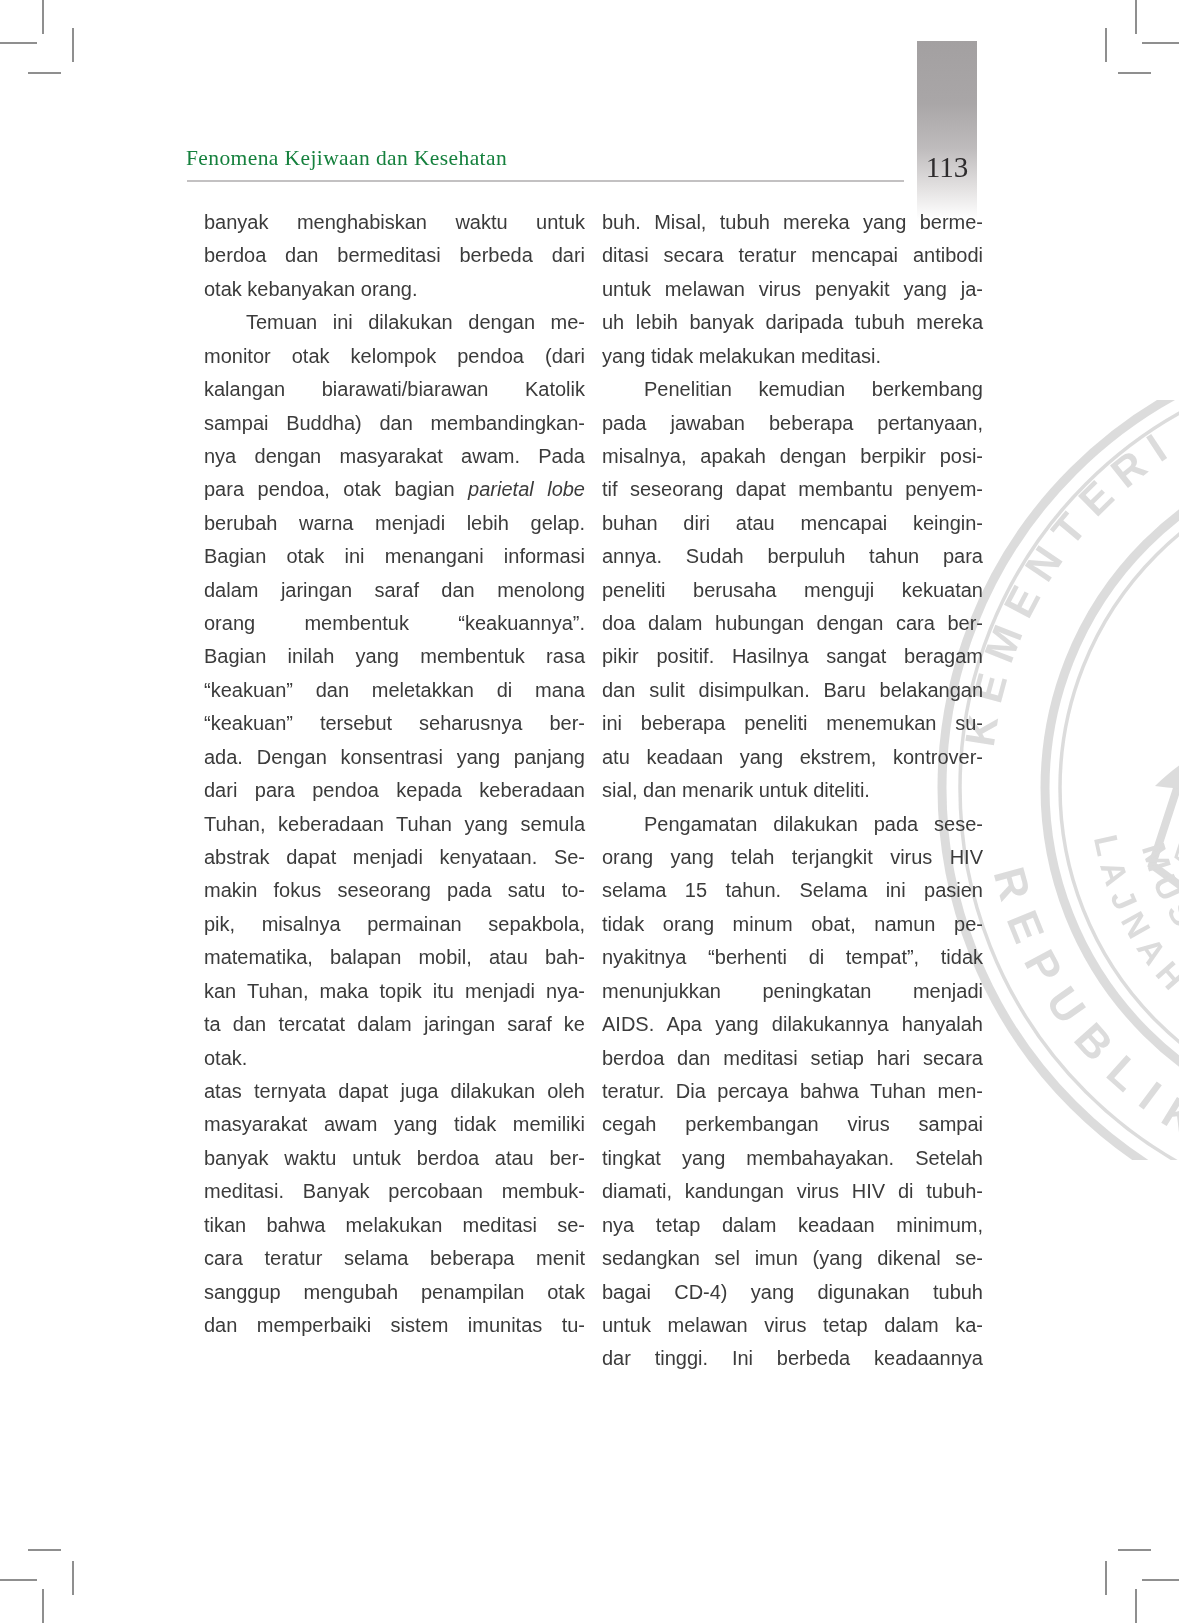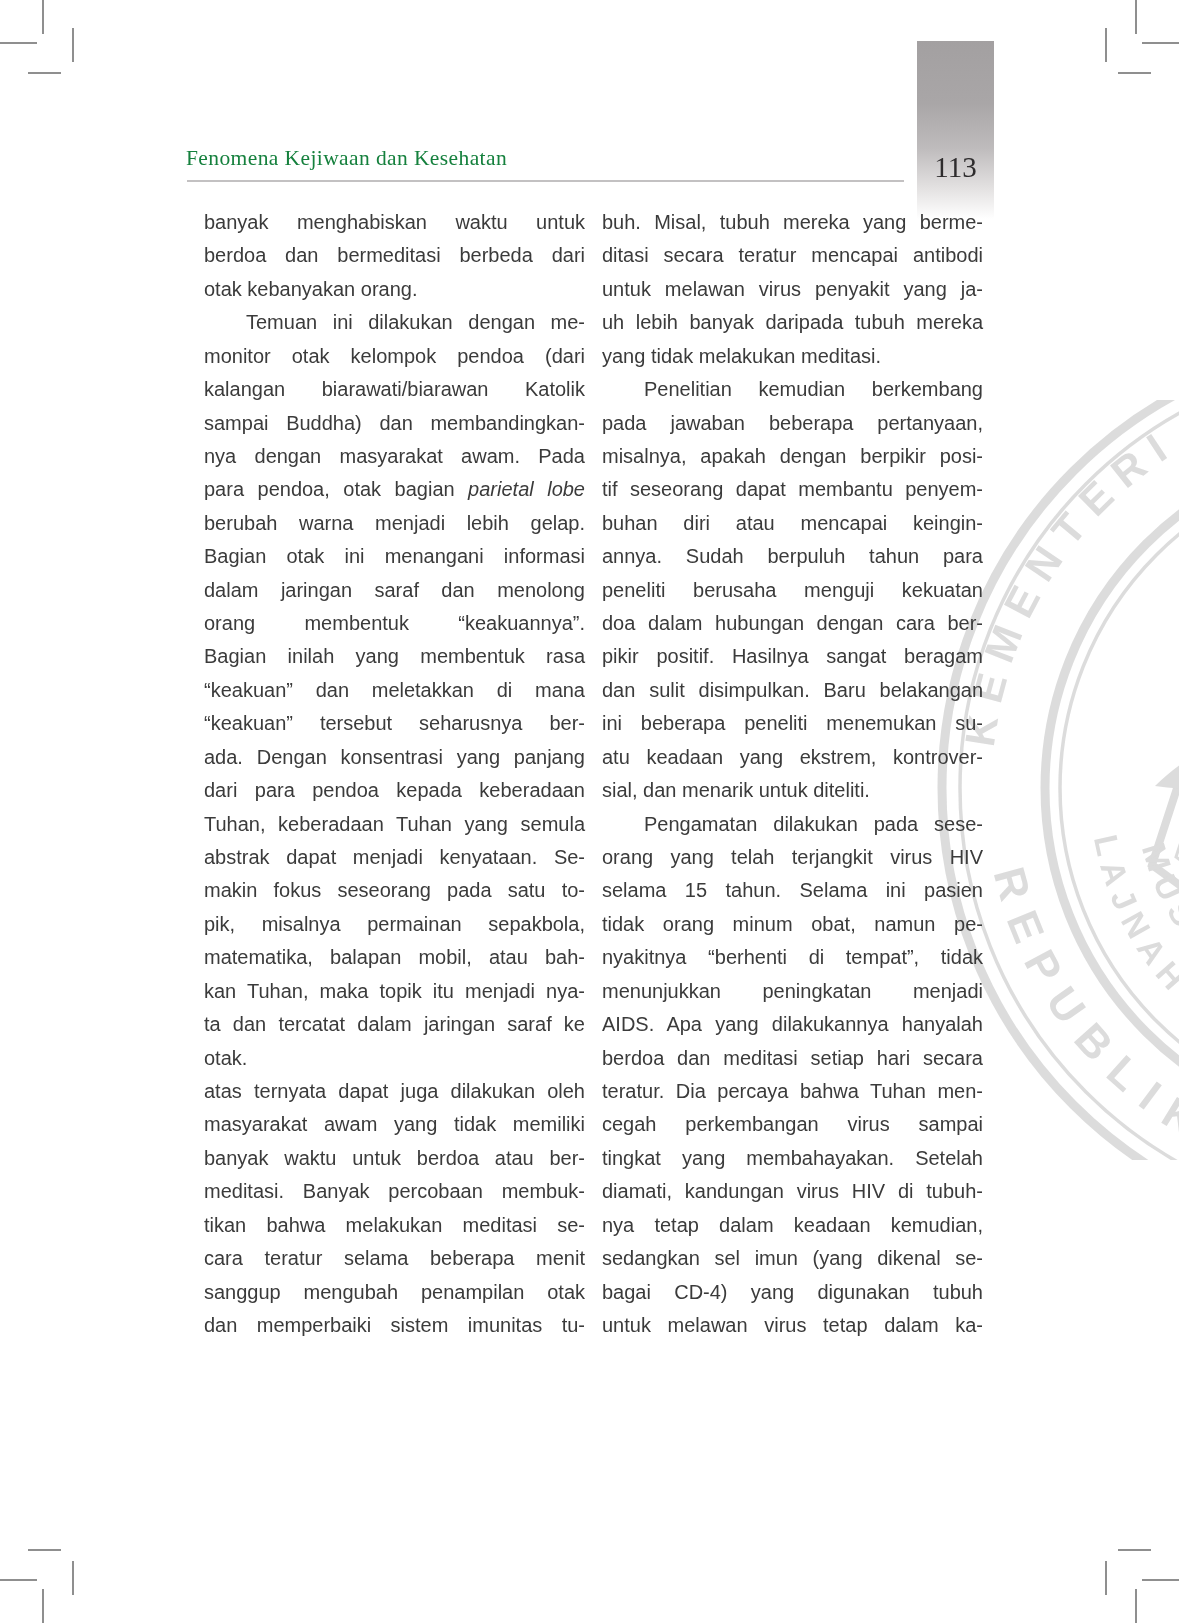--- a/index.html
+++ b/index.html
@@ -14,21 +14,21 @@
   .cm.h { width:37px; height:2px; }
 
   
   .htitle {
     position:absolute; top:146px; left:186px; width:716px;
     text-align:left; font-family:"Liberation Serif", serif;
     font-size:21.5px; color:#15803d; letter-spacing:0.4px; white-space:nowrap;
   }
   .hrule { position:absolute; top:180px; left:187px; width:717px; height:2px; background:#c3c1c2; }
   .pnbox {
-    position:absolute; left:917px; top:41px; width:77px; height:178px;
+    position:absolute; left:917px; top:41px; width:60px; height:178px;
     background:linear-gradient(180deg,#a3a0a1 0%, #a9a6a7 35%, #bebbbc 60%, #e2e0e0 82%, #ffffff 100%);
   }
   .pnum {
     position:absolute; left:0; right:0; top:110px; text-align:center;
     font-family:"Liberation Serif", serif; font-size:29px; color:#2e2c2d;
   }
 
   
   .col {
     position:absolute; top:206px; width:381px;
@@ -160,19 +160,20 @@
       <div class="line"><span>selama 15 tahun. Selama ini pasien</span></div>
       <div class="line"><span>tidak orang minum obat, namun pe-</span></div>
       <div class="line"><span>nyakitnya “berhenti di tempat”, tidak</span></div>
       <div class="line"><span>menunjukkan peningkatan menjadi</span></div>
       <div class="line"><span>AIDS. Apa yang dilakukannya hanyalah</span></div>
       <div class="line"><span>berdoa dan meditasi setiap hari secara</span></div>
       <div class="line"><span>teratur. Dia percaya bahwa Tuhan men-</span></div>
       <div class="line"><span>cegah perkembangan virus sampai</span></div>
       <div class="line"><span>tingkat yang membahayakan. Setelah</span></div>
       <div class="line"><span>diamati, kandungan virus HIV di tubuh-</span></div>
-      <div class="line"><span>nya tetap dalam keadaan kemudian,</span></div>
+      <div class="line"><span>nya tetap dalam keadaan minimum,</span></div>
       <div class="line"><span>sedangkan sel imun (yang dikenal se-</span></div>
       <div class="line"><span>bagai CD-4) yang digunakan tubuh</span></div>
       <div class="line"><span>untuk melawan virus tetap dalam ka-</span></div>
+      <div class="line"><span>dar tinggi. Ini berbeda keadaannya</span></div>
     </div>
 
 </div>
 
 </body></html>

